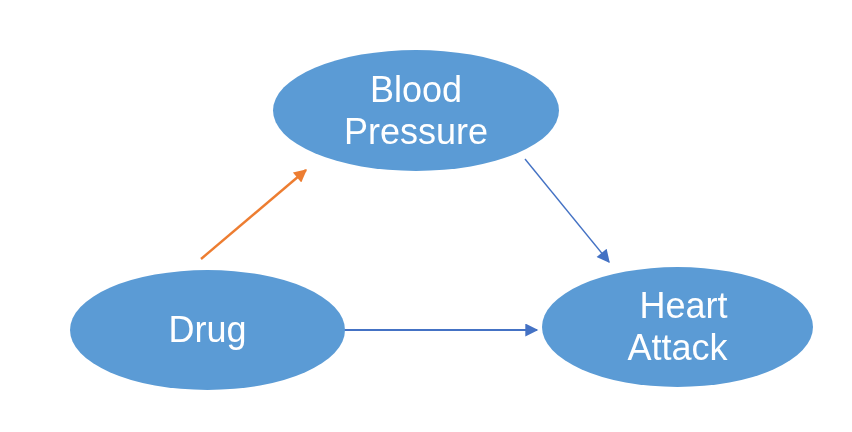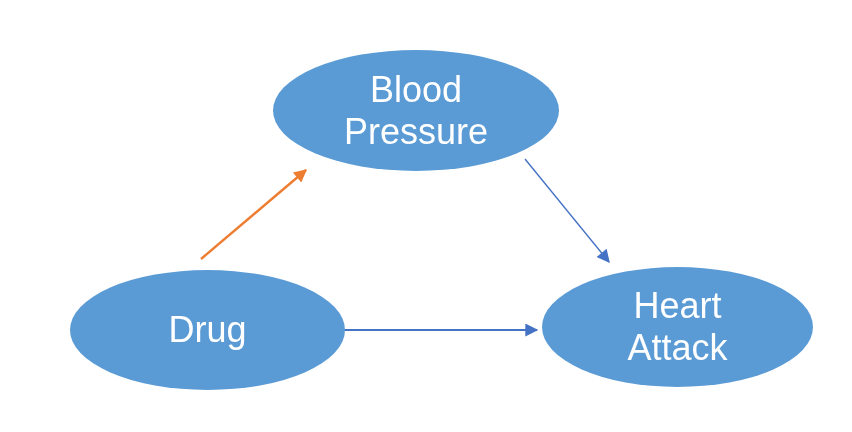--- a/index.html
+++ b/index.html
@@ -23,21 +23,21 @@
     align-items: center;
     justify-content: center;
     text-align: center;
     font-size: 36px;
     line-height: 42px;
     white-space: pre-line;
     user-select: none;
   }
   .node-blood-pressure { left: 273px; top: 50px;  width: 286px; height: 121px; }
   .node-drug           { left: 70px;  top: 270px; width: 275px; height: 120px; justify-content: center; }
-  .node-heart-attack   { left: 542px; top: 267px; width: 271px; height: 120px; }
+  .node-heart-attack   { left: 542px; top: 267px; width: 271px; height: 120px; text-align: right; }
 </style>
 </head>
 <body>
 
 <div class="canvas">
 
   <svg class="edges-layer" width="852" height="432" viewBox="0 0 852 432" xmlns="http://www.w3.org/2000/svg">
     <defs>
       <marker id="head-orange" markerUnits="userSpaceOnUse" viewBox="0 0 10 10" markerWidth="15" markerHeight="13" refX="9" refY="5" orient="auto">
         <path d="M0,0 L10,5 L0,10 Z" fill="#ed7d31"></path>

